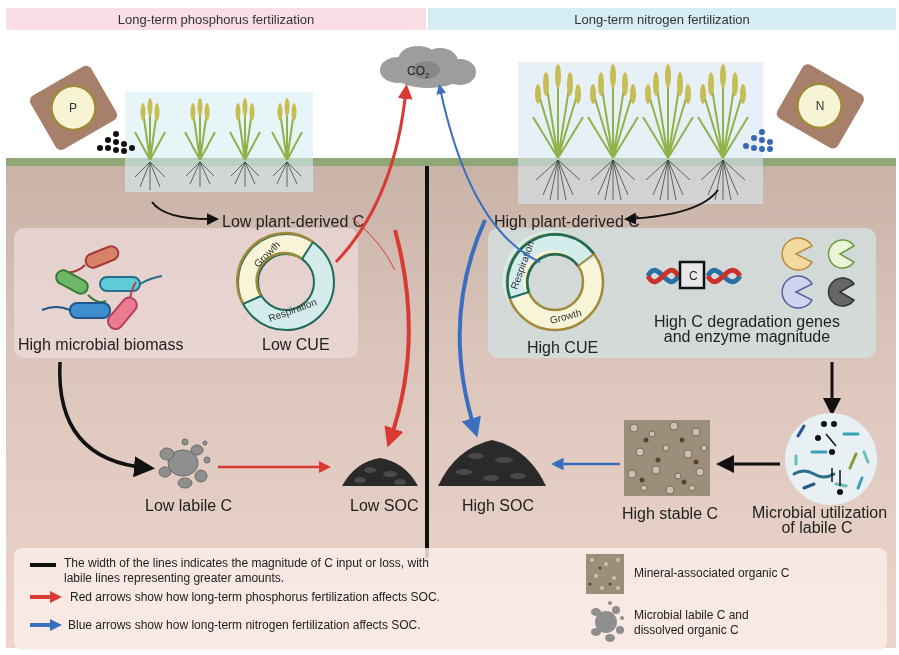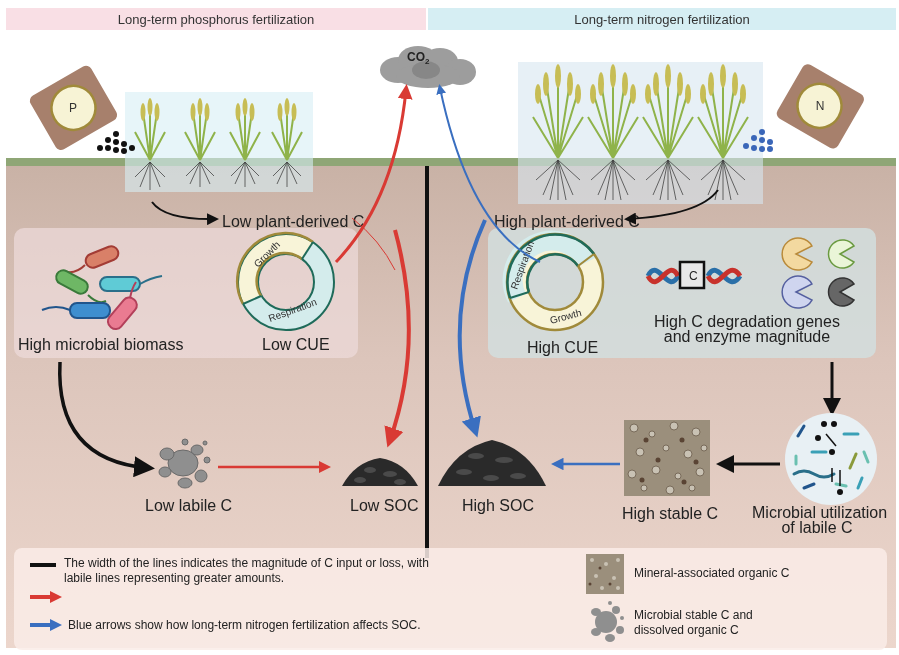--- a/index.html
+++ b/index.html
@@ -138,21 +138,21 @@
 <svg style="left:378px;top:42px;" width="100" height="50">
   <g fill="#9d9d9d">
     <ellipse cx="20" cy="28" rx="18" ry="13"></ellipse>
       <ellipse cx="40" cy="18" rx="20" ry="14"></ellipse>
       <ellipse cx="62" cy="20" rx="18" ry="14"></ellipse>
     <ellipse cx="82" cy="30" rx="16" ry="13"></ellipse>
       <ellipse cx="50" cy="34" rx="32" ry="12"></ellipse>
   </g>
   <ellipse cx="48" cy="28" rx="14" ry="9" fill="#878787"></ellipse>
 </svg>
-<div class="lbl" style="left:407px;top:50px;font-size:12px;font-weight:bold;">
+<div class="lbl" style="left:407px;top:64px;font-size:12px;">
   <span>CO</span><sub style="font-size:8px;">2</sub>
 </div>
 
 <div class="abs" style="left:425px;top:166px;width:4px;height:392px;background:#111;"></div>
 
 <div class="panel" style="left:14px;top:228px;width:344px;height:130px;background:rgba(238,220,220,0.7);"></div>
 
 <div class="panel" style="left:488px;top:228px;width:388px;height:130px;background:rgba(210,222,222,0.85);"></div>
 
 <svg style="left:30px;top:240px;" width="140" height="90">
@@ -363,20 +363,21 @@
 <div class="legend">
   <div class="abs" style="left:16px;top:15px;width:26px;height:4px;background:#111;"></div>
   <div class="leg-text" style="left:50px;top:8px;">
     <div>The width of the lines indicates the magnitude of C input or loss, with</div>
     <div>labile lines representing greater amounts.</div>
   </div>
   <svg style="left:16px;top:43px;" width="32" height="12">
       <path d="M0 6 L 22 6" stroke="#d93a34" stroke-width="4"></path>
       <path d="M20 0 L 32 6 L 20 12 Z" fill="#d93a34"></path>
     </svg>
+  <div class="leg-text" style="left:56px;top:42px;">Red arrows show how long-term phosphorus fertilization affects SOC.</div>
   <svg style="left:16px;top:71px;" width="32" height="12">
       <path d="M0 6 L 22 6" stroke="#3a6fc0" stroke-width="4"></path>
       <path d="M20 0 L 32 6 L 20 12 Z" fill="#3a6fc0"></path>
     </svg>
   <div class="leg-text" style="left:54px;top:70px;">Blue arrows show how long-term nitrogen fertilization affects SOC.</div>
 
   <svg style="left:572px;top:6px;" width="38" height="40">
     <rect x="0" y="0" width="38" height="40" fill="#9b8f7c"></rect>
     <g fill="#c9c2b4">
         <circle cx="6" cy="6" r="2"></circle>
@@ -401,16 +402,16 @@
         <ellipse cx="8" cy="12" rx="5" ry="4"></ellipse>
         <ellipse cx="28" cy="10" rx="4" ry="4"></ellipse>
         <ellipse cx="8" cy="32" rx="5" ry="4"></ellipse>
         <ellipse cx="22" cy="38" rx="5" ry="4"></ellipse>
         <ellipse cx="32" cy="30" rx="4" ry="4"></ellipse>
         <circle cx="22" cy="3" r="2"></circle>
         <circle cx="34" cy="18" r="2"></circle>
       </g>
   </svg>
   <div class="leg-text" style="left:620px;top:60px;">
-    <div>Microbial stable C and</div>
+    <div>Microbial labile C and</div>
     <div>dissolved organic C</div>
   </div>
 </div>
 
 </body></html>

